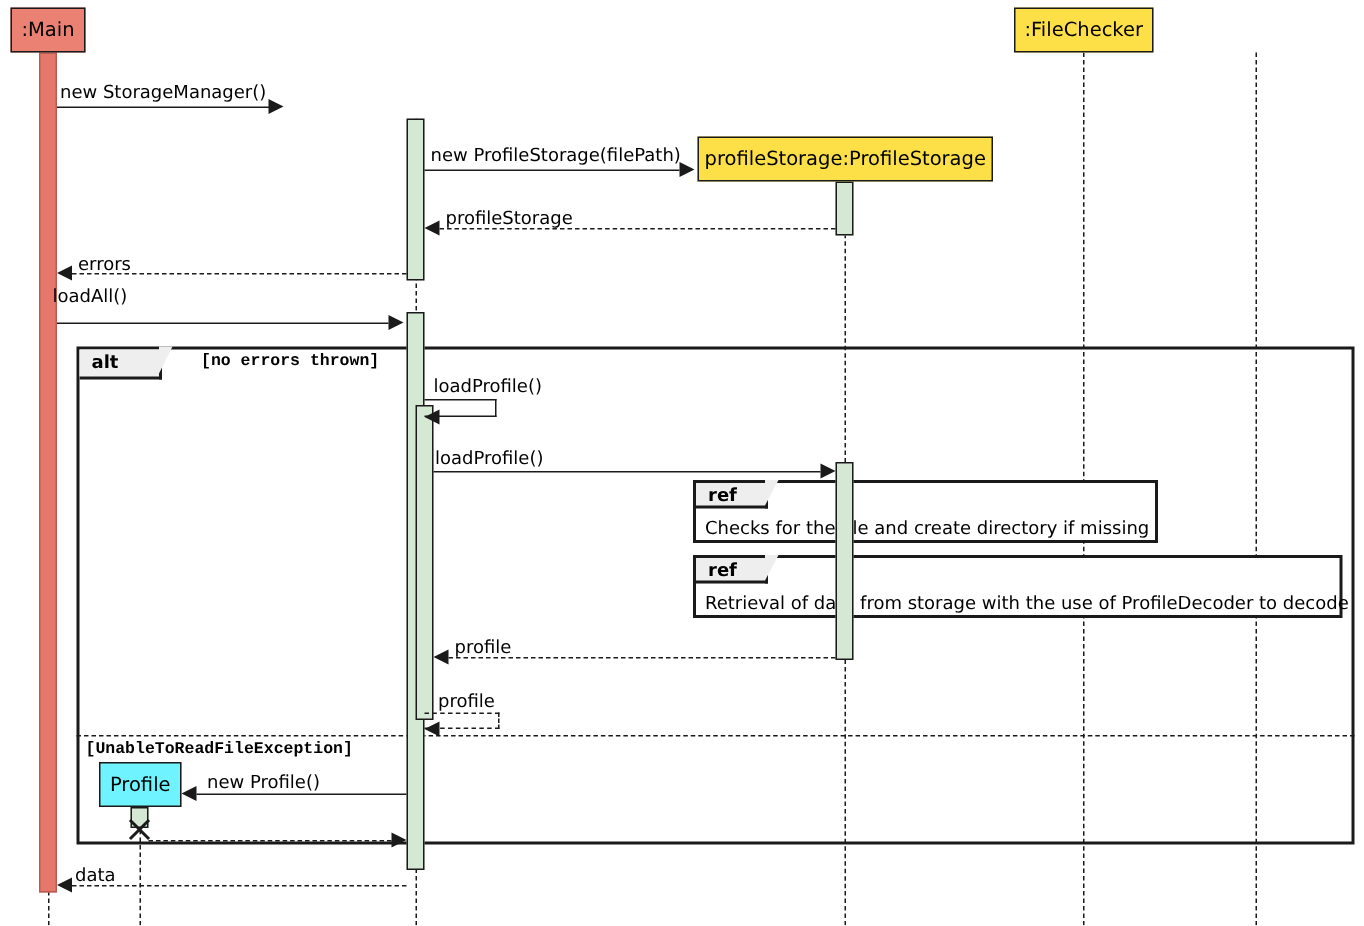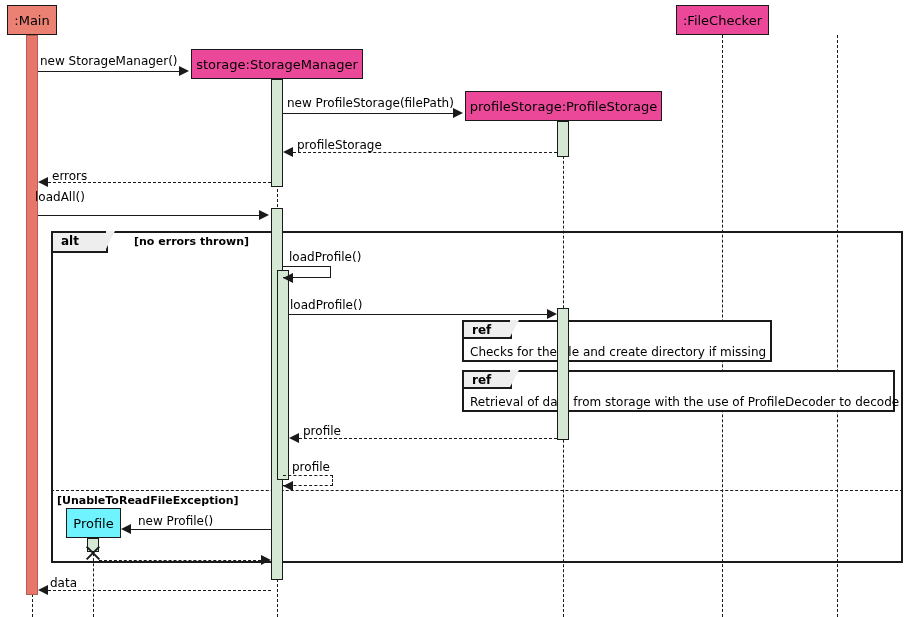--- a/index.html
+++ b/index.html
@@ -19,21 +19,21 @@
   }
   .lifeline {
     position: absolute;
     width: 0;
     border-left: 1px dashed #191919;
   }
   .participant {
     position: absolute;
     box-sizing: border-box;
     border: 1px solid #1a1a1a;
-    background: #ec4899;
+    background: #fde047;
     color: #000000;
     font-size: 13px;
     line-height: 1;
     display: flex;
     align-items: center;
     justify-content: center;
     white-space: nowrap;
   }
   .participant.actor-main {
     background: #ea8173;
@@ -110,20 +110,21 @@
     border-top: 18px solid #eeeeee;
     border-right: 9px solid transparent;
   }
   .frame-guard {
     position: absolute;
     font-size: 11px;
     font-weight: bold;
     color: #000000;
     white-space: nowrap;
     line-height: 1;
+    font-family: Liberation Mono, monospace;
   }
   .frame-divider {
     position: absolute;
     height: 0;
     border-top: 1px dashed #1a1a1a;
   }
   .refbox {
     position: absolute;
     box-sizing: border-box;
     border: 2px solid #1a1a1a;
@@ -214,21 +215,20 @@
   <div class="ref-text" style="left:470px; top:396px;">Retrieval of data from storage with the use of ProfileDecoder to decode</div>
 
   <div class="activation red" style="left:26px; top:35px; height:560px;"></div>
   <div class="activation" style="left:271px; top:79px; height:108px;"></div>
   <div class="activation" style="left:557px; top:121px; height:36px;"></div>
   <div class="activation" style="left:271px; top:208px; height:372px;"></div>
   <div class="activation" style="left:277px; top:270px; height:210px;"></div>
   <div class="activation" style="left:557px; top:308px; height:132px;"></div>
 
   <div class="participant actor-main" style="left:7px; top:5px; width:50px; height:30px;">:Main</div>
-  <div class="participant" style="left:191px; top:49px; width:172px; height:30px;">storage:StorageManager</div>
   <div class="participant" style="left:465px; top:91px; width:197px; height:30px;">profileStorage:ProfileStorage</div>
   <div class="participant" style="left:676px; top:5px; width:93px; height:30px;">:FileChecker</div>
   <div class="participant created" style="left:66px; top:508px; width:55px; height:30px;">Profile</div>
 
   <div class="msg-label" style="left:40px; top:55px;">new StorageManager()</div>
   <div class="msg-line" style="left:38px; top:71px; width:143px;"></div>
   <div class="arrow right" style="left:179px; top:66px;"></div>
 
   <div class="msg-label" style="left:287px; top:97px;">new ProfileStorage(filePath)</div>
   <div class="msg-line" style="left:283px; top:113px; width:170px;"></div>

